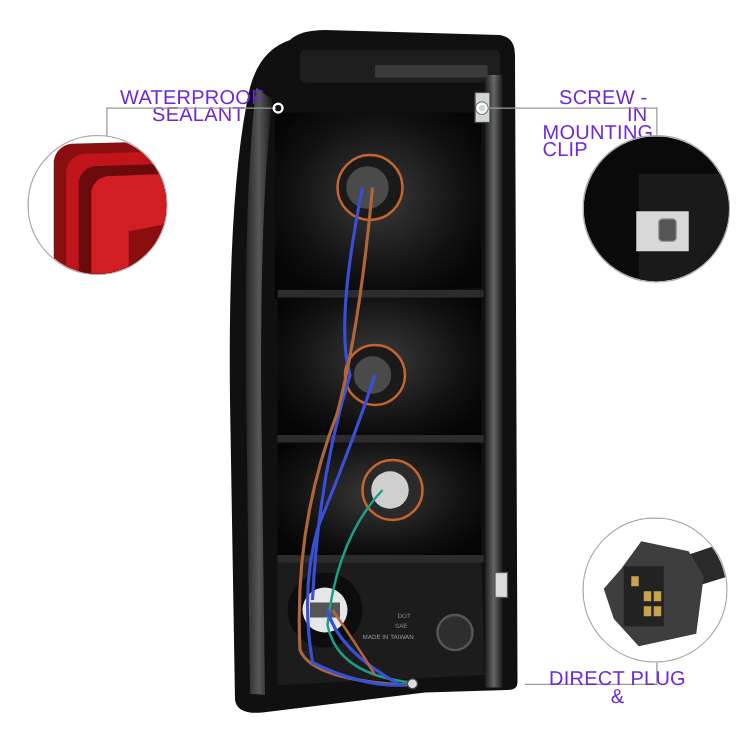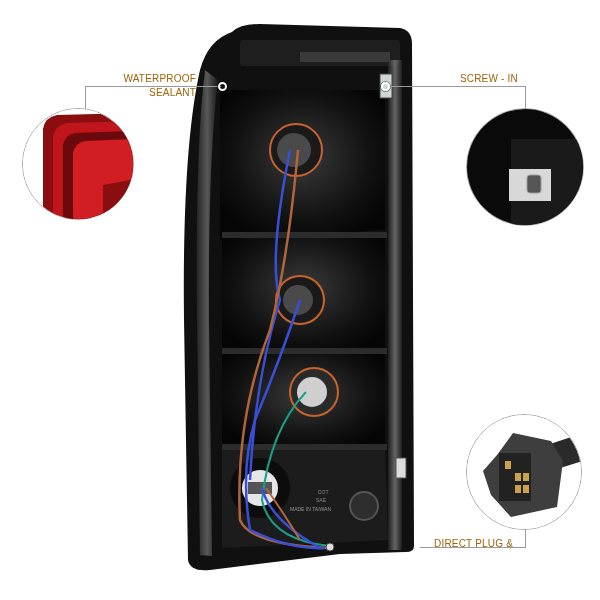--- a/index.html
+++ b/index.html
@@ -1,18 +1,18 @@
 <!DOCTYPE html>
 <html><head>
 <meta charset="utf-8">
 <style>
   html,body{margin:0;padding:0;background:#ffffff;}
   body{width:600px;height:600px;position:relative;overflow:hidden;font-family:"Liberation Sans",sans-serif;}
   .canvas{position:absolute;left:0;top:0;width:600px;height:600px;}
-  .label{position:absolute;color:#a16207;font-size:10px;line-height:14px;letter-spacing:0.2px;text-transform:uppercase;}
+  .label{position:absolute;color:#6d28d9;font-size:16px;line-height:14px;letter-spacing:0.2px;text-transform:uppercase;}
   .label.right-align{text-align:right;}
   .label span{display:block;}
   .leader{position:absolute;background:#9a9a9a;}
   .callout-circle{position:absolute;border-radius:50%;overflow:hidden;border:1.5px solid #a8a8a8;box-sizing:border-box;background:#fff;}
   .dot-marker{position:absolute;width:9px;height:9px;border-radius:50%;border:2px solid #ffffff;box-sizing:border-box;background:transparent;box-shadow:0 0 0 1px rgba(0,0,0,0.4);}
 </style>
 </head>
 <body>
 
 <div class="canvas">
@@ -104,20 +104,21 @@
       <path d="M20 112 L20 20 Q22 8 34 6 L112 4 L112 112 Z" fill="#8a0d10"></path>
       <path d="M30 112 L30 28 Q32 16 44 14 L112 12 L112 112 Z" fill="#c0151a"></path>
       <path d="M40 112 L40 36 Q42 26 52 24 L112 22 L112 112 Z" fill="#6a0a0c"></path>
       <path d="M50 112 L50 44 Q52 34 62 32 L112 30 L112 112 Z" fill="#d21d22"></path>
       <path d="M80 112 L80 76 L112 70 L112 112 Z" fill="#8a0d10"></path>
     </svg>
   </div>
 
   <div class="label" style="left:434px;top:72px;width:120px;">
     <span style="text-align:right;width:84px;">SCREW - IN</span>
+    <span>MOUNTING CLIP</span>
   </div>
   <div class="leader" style="left:392px;top:86px;width:134px;height:1px;"></div>
   <div class="leader" style="left:525px;top:86px;width:1px;height:24px;"></div>
   <div class="dot-marker" style="left:381px;top:82px;"></div>
   <div class="callout-circle" style="left:466px;top:108px;width:118px;height:118px;">
     <svg width="118" height="118" viewBox="0 0 118 118">
       <rect width="118" height="118" fill="#0a0a0a"></rect>
       <rect x="44" y="30" width="74" height="88" fill="#1a1a1a"></rect>
       <rect x="42" y="60" width="42" height="32" fill="#d8d8d8"></rect>
       <rect x="60" y="66" width="14" height="18" rx="3" fill="#555" stroke="#999"></rect>
@@ -132,17 +133,17 @@
       <rect x="32" y="38" width="32" height="48" fill="#222"></rect>
       <rect x="38" y="46" width="6" height="8" fill="#c9a24a"></rect>
       <rect x="48" y="58" width="6" height="8" fill="#c9a24a"></rect>
       <rect x="56" y="58" width="6" height="8" fill="#c9a24a"></rect>
       <rect x="48" y="70" width="6" height="8" fill="#c9a24a"></rect>
       <rect x="56" y="70" width="6" height="8" fill="#c9a24a"></rect>
     </svg>
   </div>
   <div class="leader" style="left:525px;top:530px;width:1px;height:17px;"></div>
   <div class="leader" style="left:420px;top:547px;width:106px;height:1px;"></div>
-  <div class="label" style="left:434px;top:537px;width:120px;">
+  <div class="label" style="left:434px;top:537px;width:120px;text-align:center;">
     <span>DIRECT PLUG &amp;</span>
   </div>
 
 </div>
 
 </body></html>

